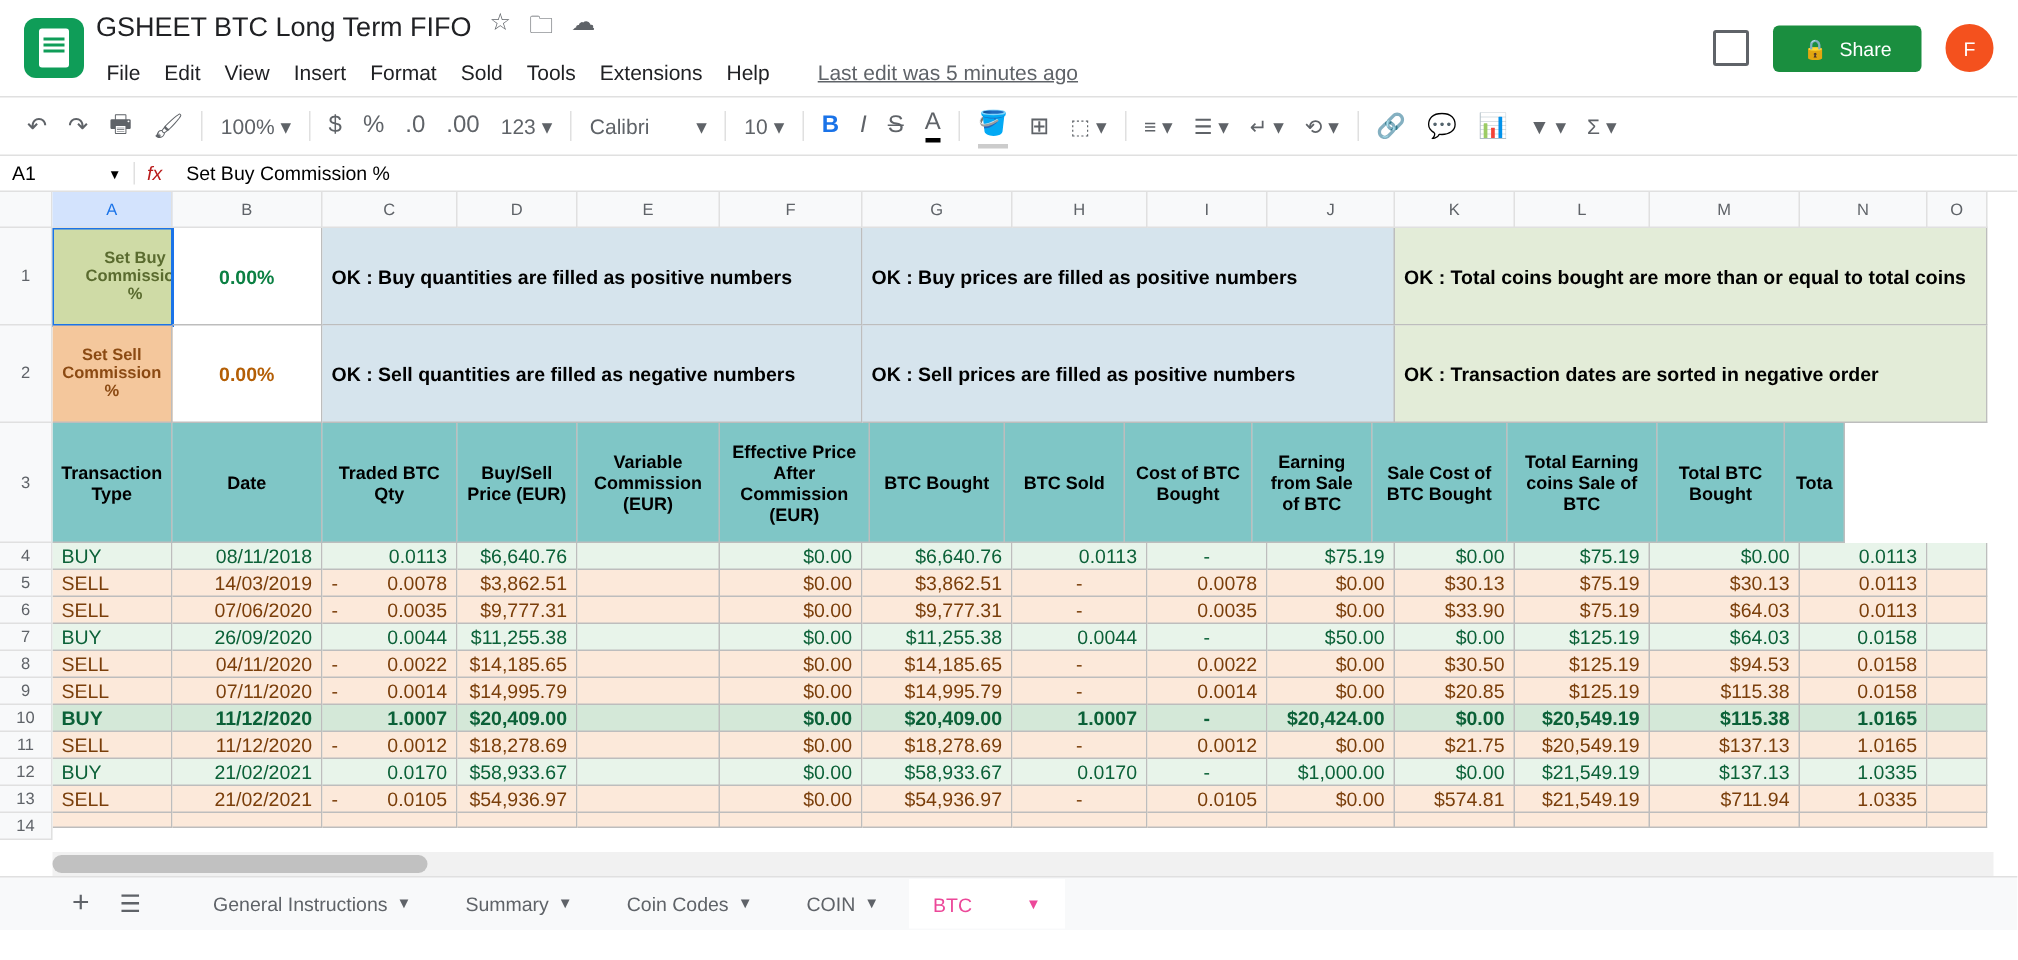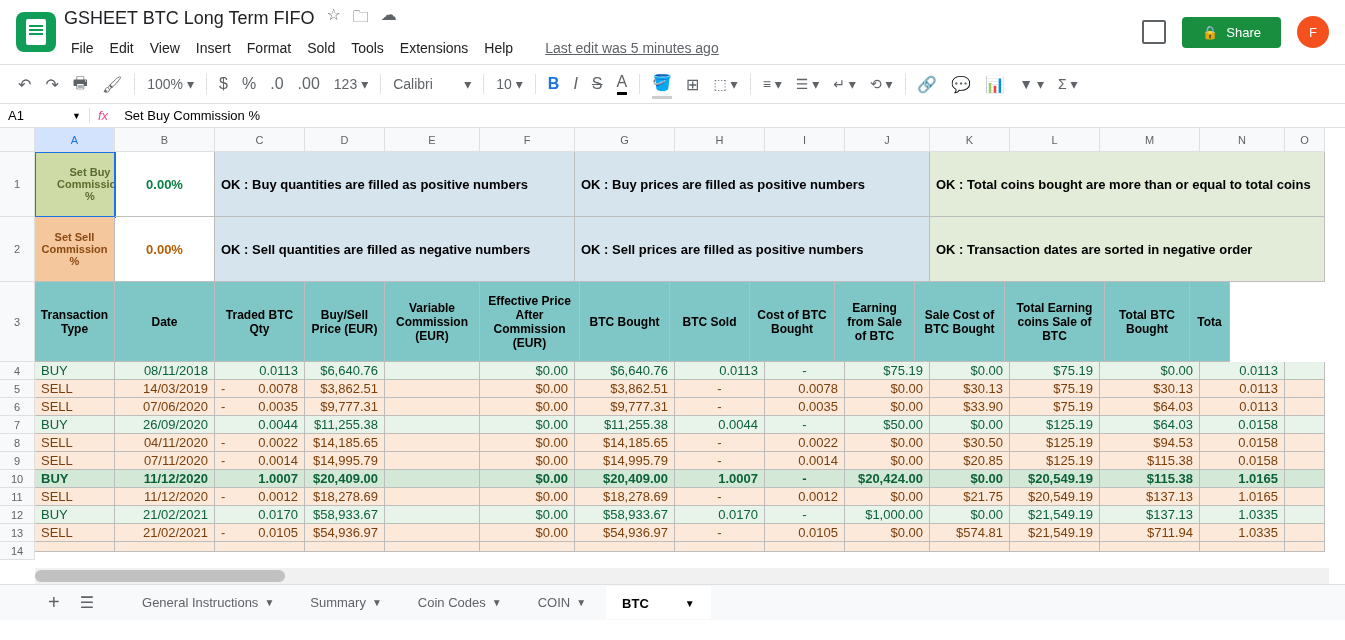--- a/index.html
+++ b/index.html
@@ -26,21 +26,21 @@
 .tb-btn { padding: 4px 6px; cursor: pointer; display: flex; align-items: center; font-size: 16px; }
 .tb-sep { width: 1px; height: 20px; background: #e0e0e0; margin: 0 4px; }
 .tb-select { display: flex; align-items: center; gap: 4px; padding: 4px 6px; cursor: pointer; font-size: 14px; }
 .tb-bold { font-weight: bold; color: #1a73e8; }
 .color-under { border-bottom: 3px solid #000; padding-bottom: 1px; }
 .fill-under { border-bottom: 3px solid #fff; padding-bottom: 1px; box-shadow: 0 3px 0 #ccc; }
 
 
 .formula-bar { height: 24px; border-bottom: 1px solid #e0e0e0; display: flex; align-items: center; }
 .name-box { width: 90px; padding: 0 8px; border-right: 1px solid #e0e0e0; font-size: 13px; display: flex; align-items: center; justify-content: space-between; }
-.fx { padding: 0 8px; color: #ec4899; font-style: italic; }
+.fx { padding: 0 8px; color: #b91c1c; font-style: italic; }
 .formula-input { flex: 1; padding: 0 8px; }
 
 
 .grid-container { position: relative; height: 456px; overflow: hidden; }
 .row-headers { width: 35px; background: #f8f9fa; border-right: 1px solid #e0e0e0; }
 .rh { border-bottom: 1px solid #e0e0e0; display: flex; align-items: center; justify-content: center; color: #5f6368; font-size: 11px; }
 .col-headers { display: flex; background: #f8f9fa; height: 24px; }
 .ch { border-right: 1px solid #e0e0e0; border-bottom: 1px solid #e0e0e0; display: flex; align-items: center; justify-content: center; color: #5f6368; font-size: 11px; }
 .ch.sel { background: #d3e3fd; color: #1a73e8; }
 .corner { width: 35px; height: 24px; background: #f8f9fa; border-right: 1px solid #e0e0e0; border-bottom: 1px solid #e0e0e0; }
@@ -68,21 +68,21 @@
 
 
 .hscroll { position: absolute; bottom: 0; left: 35px; right: 16px; height: 16px; background: #f1f1f1; }
 .hscroll-thumb { position: absolute; left: 0; width: 250px; height: 12px; top: 2px; background: #c1c1c1; border-radius: 6px; }
 
 
 .sheet-bar { height: 36px; border-top: 1px solid #e0e0e0; display: flex; align-items: center; padding: 0 40px; gap: 4px; background: #f8f9fa; }
 .sheet-add { font-size: 20px; color: #5f6368; padding: 0 8px; cursor: pointer; }
 .sheet-menu { font-size: 16px; color: #5f6368; padding: 0 8px; cursor: pointer; }
 .sheet-tab { padding: 8px 16px; cursor: pointer; color: #5f6368; display: flex; align-items: center; gap: 6px; font-size: 13px; }
-.sheet-tab.active { background: #fff; color: #000000; font-weight: 700; border-top: 2px solid transparent; gap: 36px; }
+.sheet-tab.active { background: #fff; color: #ec4899; font-weight: 400; border-top: 2px solid transparent; gap: 36px; }
 .tab-arrow { font-size: 10px; }
 </style>
 </head>
 <body>
 
 <div class="header">
   <div class="logo">
       <div class="logo-inner"></div>
     </div>
   <div class="title-area">

